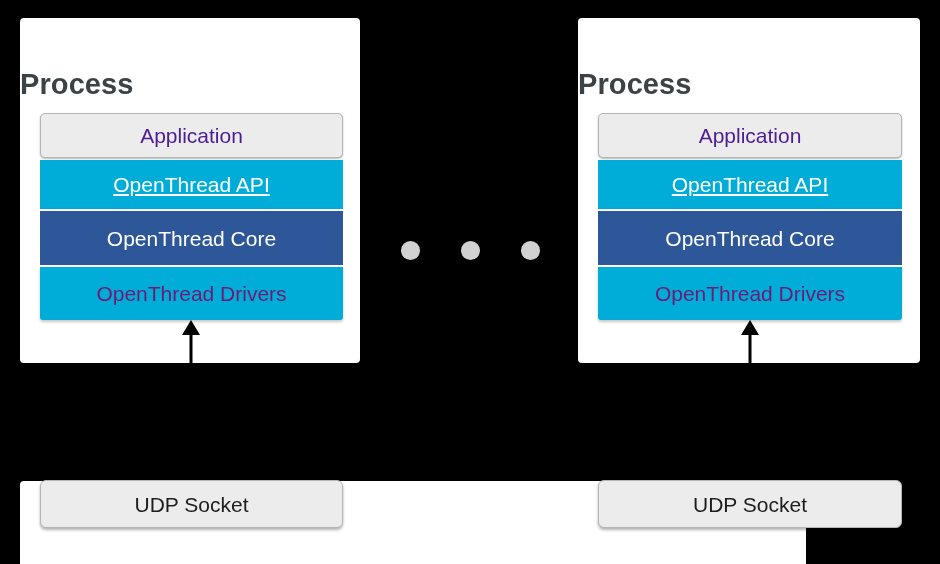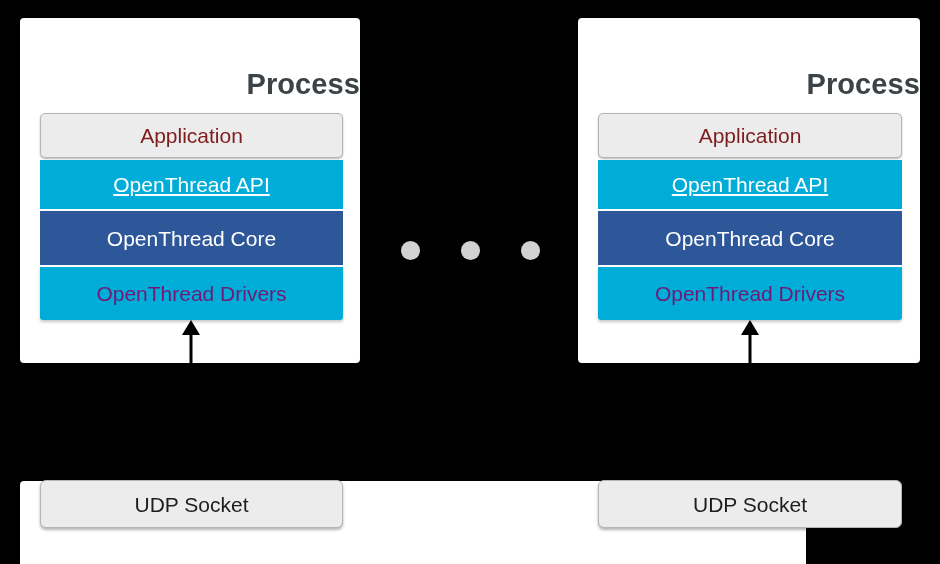--- a/index.html
+++ b/index.html
@@ -20,44 +20,43 @@
   .process-card {
     position: absolute;
     background: #ffffff;
     border-radius: 4px;
     box-shadow: 0 1px 3px rgba(0,0,0,0.35);
   }
   .process-title {
     position: absolute;
     left: 0;
     right: 0;
-    text-align: right;
+    text-align: left;
     font-size: 29px;
     font-weight: 700;
     color: #3c4347;
     letter-spacing: 0.1px;
     line-height: 1;
-    margin-left: 15px;
   }
 
   
   .layer {
     position: absolute;
     display: flex;
     align-items: center;
     justify-content: center;
     font-size: 21px;
     line-height: 1;
     box-sizing: border-box;
   }
   .layer-app {
     background: #ececec;
     border: 1px solid #b5b5b5;
     border-radius: 5px;
-    color: #7f1d1d;
+    color: #4c1d95;
     box-shadow: 0 1px 2px rgba(0,0,0,0.28);
   }
   .layer-api {
     background: #00add8;
     color: #ffffff;
     text-decoration: underline;
   }
   .layer-core {
     background: #2e5799;
     color: #ffffff;

